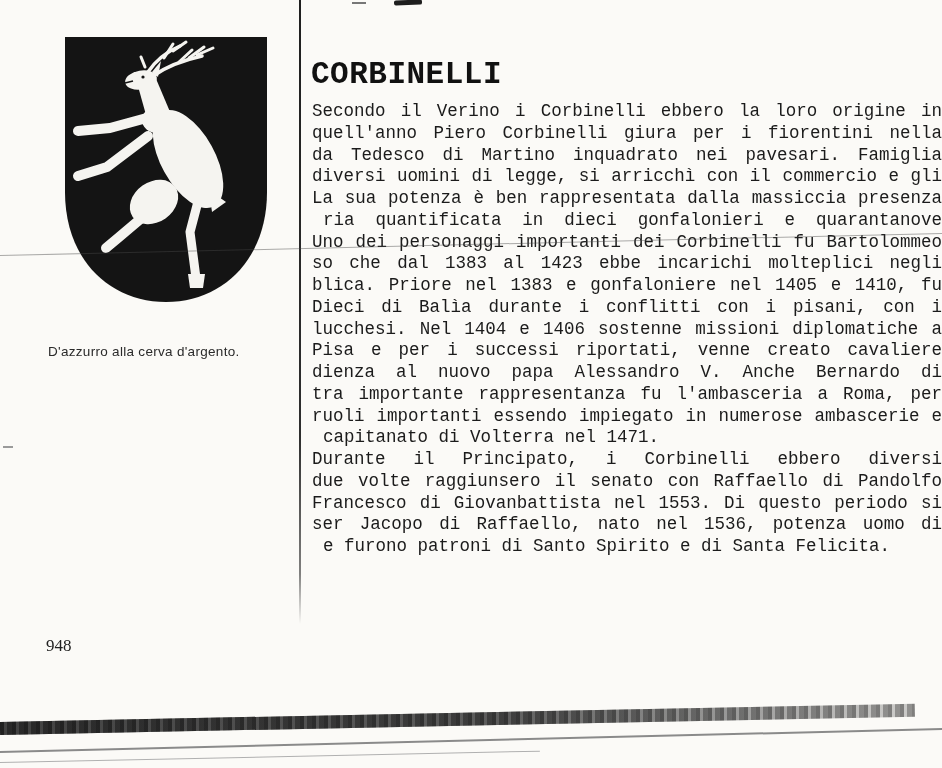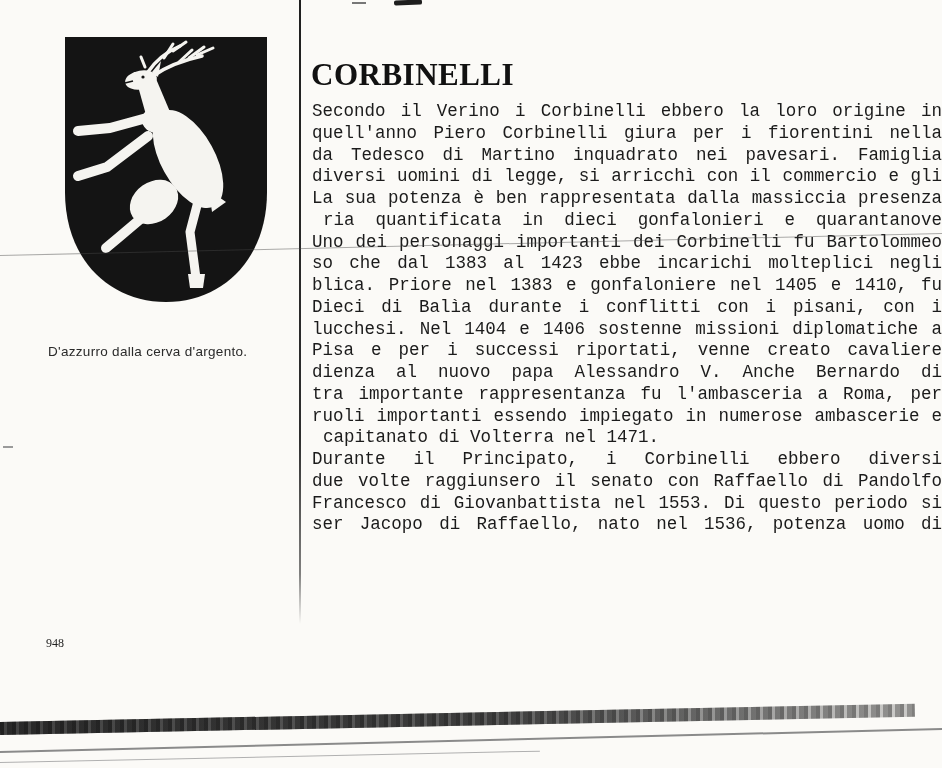--- a/index.html
+++ b/index.html
@@ -14,26 +14,26 @@
     background:linear-gradient(#1f1f1f 0%, #2e2e2e 70%, rgba(46,46,46,0.6) 92%, rgba(46,46,46,0) 100%);
   }
   .shield-wrap{position:absolute;left:62px;top:34px;width:208px;height:272px;}
   .caption{
     position:absolute;left:48px;top:344px;width:230px;
     font-family:"Liberation Sans", sans-serif;
     font-size:13.5px;letter-spacing:0.3px;color:#2a2a2a;
   }
   .page-number{
     position:absolute;left:46px;top:636px;
-    font-size:12px;color:#222;
+    font-size:17px;color:#222;
   }
   .title{
     position:absolute;left:311px;top:36px;width:632px;
     font-size:31px;font-weight:700;letter-spacing:0.5px;color:#111;
-    font-family:Liberation Serif, serif;
+    font-family:Liberation Mono, monospace;
   }
   .body-text{
     position:absolute;left:312px;top:101px;width:630px;
     font-size:17.5px;color:#1b1b1b;
   }
   .line{
     height:21.75px;line-height:21.75px;overflow:hidden;
     text-align:justify;text-align-last:justify;font-family:Liberation Mono, monospace;
   }
   .line.last{text-align-last:left;margin-left:11px;}
@@ -115,21 +115,21 @@
       <path d="M135,21 L151,14" stroke-width="3"></path>
       <path d="M83,33 L79,23" stroke-width="3"></path>
     </g>
     <g fill="none" stroke="#141414">
       <path d="M63,49 L71,47" stroke-width="1.6"></path>
     </g>
     <circle cx="81" cy="43" r="1.6" fill="#141414"></circle>
   </svg>
 </div>
 
-<div class="caption">D'azzurro dalla cerva d'argento.</div>
+<div class="caption">D'azzurro alla cerva d'argento.</div>
 
 <h1 class="title">CORBINELLI</h1>
 <div class="body-text">
     <div class="line">Secondo il Verino i Corbinelli ebbero la loro origine in Francia e sicura-</div>
     <div class="line">quell'anno Piero Corbinelli giura per i fiorentini nella pace con i senesi.</div>
     <div class="line">da Tedesco di Martino inquadrato nei pavesari. Famiglia resa illustre da</div>
     <div class="line">diversi uomini di legge, si arricchì con il commercio e gli affari bancari.</div>
     <div class="line">La sua potenza è ben rappresentata dalla massiccia presenza nella Signo-</div>
     <div class="line last">ria quantificata in dieci gonfalonieri e quarantanove priori.</div>
     <div class="line">Uno dei personaggi importanti dei Corbinelli fu Bartolommeo di Tomma-</div>
@@ -139,20 +139,21 @@
     <div class="line">lucchesi. Nel 1404 e 1406 sostenne missioni diplomatiche a Genova e a</div>
     <div class="line">Pisa e per i successi riportati, venne creato cavaliere della Repubblica. Al-</div>
     <div class="line">dienza al nuovo papa Alessandro V. Anche Bernardo di Tommaso svolse</div>
     <div class="line">tra importante rappresentanza fu l'ambasceria a Roma, per prestare obbe-</div>
     <div class="line">ruoli importanti essendo impiegato in numerose ambascerie e origine il</div>
     <div class="line last">capitanato di Volterra nel 1471.</div>
     <div class="line">Durante il Principato, i Corbinelli ebbero diversi incarichi ufficiali e per</div>
     <div class="line">due volte raggiunsero il senato con Raffaello di Pandolfo nel 2335 e con</div>
     <div class="line">Francesco di Giovanbattista nel 1553. Di questo periodo si ricorda mes-</div>
     <div class="line">ser Jacopo di Raffaello, nato nel 1536, potenza uomo di lettere e accorto</div>
+    <div class="line last">e furono patroni di Santo Spirito e di Santa Felicita.</div>
   </div>
 
 <div class="page-number">948</div>
 
 <div class="streak"></div>
 <div class="smudge-top"></div>
 <div class="smudge-top2"></div>
 <div class="margin-dash"></div>
 <div class="edge-band"></div>
 <div class="edge-line"></div>

